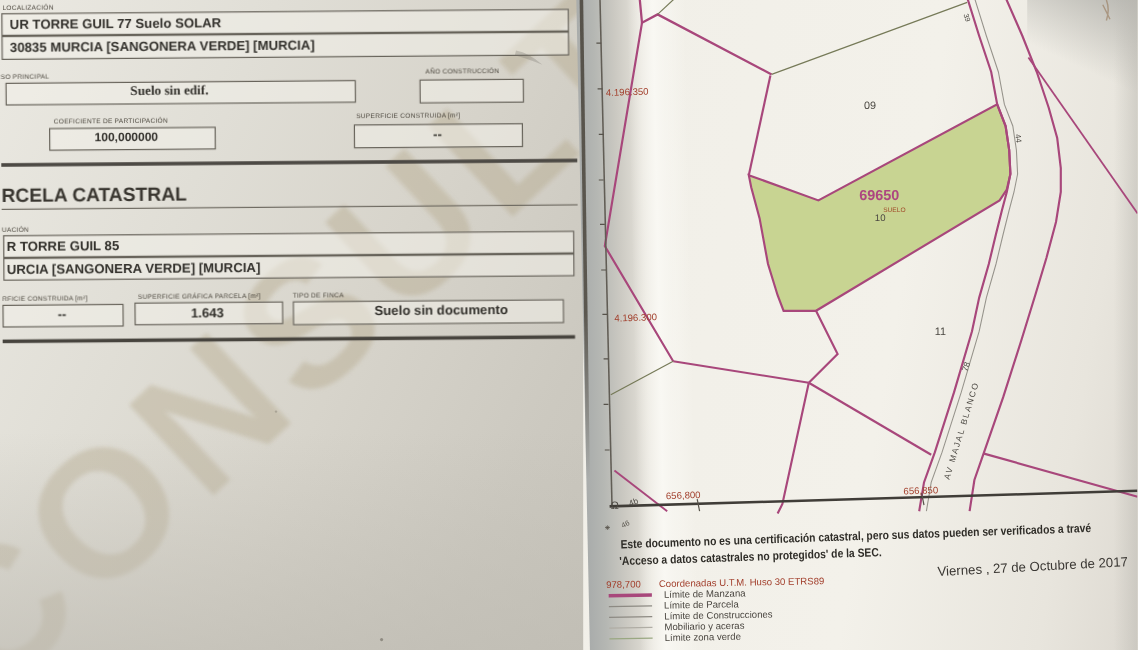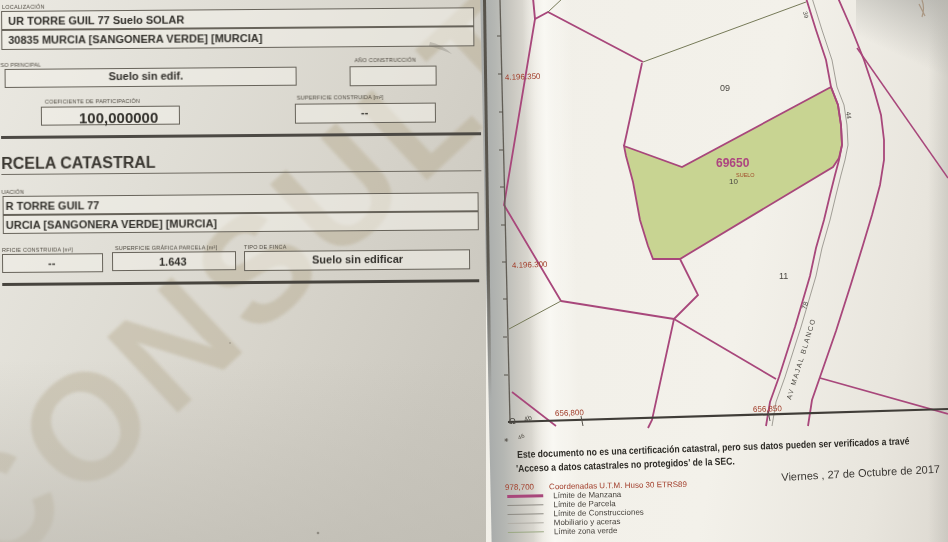--- a/index.html
+++ b/index.html
@@ -45,64 +45,64 @@
 
   <div class="fbox" style="left:1px;top:11px;width:473px;height:19px;"></div>
   <div class="abs btxt" style="left:8px;top:15px;font-size:11px;">UR TORRE GUIL 77 Suelo SOLAR</div>
 
   <div class="fbox" style="left:1px;top:30px;width:473px;height:20px;"></div>
   <div class="abs btxt" style="left:8px;top:34px;font-size:11px;">30835 MURCIA [SANGONERA VERDE] [MURCIA]</div>
 
   <div class="lbl" style="left:0px;top:62px;">SO PRINCIPAL</div>
 
   <div class="fbox" style="left:4px;top:69px;width:292px;height:19px;"></div>
-  <div class="abs btxt" style="left:108px;top:71px;font-size:11px;">Suelo sin edif.</div>
+  <div class="abs btxt" style="left:108px;top:71px;font-size:11px;font-family:Liberation Serif, serif;">Suelo sin edif.</div>
 
   <div class="lbl" style="left:354px;top:60px;">AÑO CONSTRUCCIÓN</div>
 
   <div class="fbox" style="left:349px;top:69px;width:87px;height:20px;"></div>
 
   <div class="lbl" style="left:44px;top:99px;">COEFICIENTE DE PARTICIPACIÓN</div>
 
   <div class="fbox" style="left:40px;top:107px;width:139px;height:19px;"></div>
-  <div class="abs btxt" style="left:78px;top:110px;font-size:15px;">100,000000</div>
+  <div class="abs btxt" style="left:78px;top:110px;font-size:10px;">100,000000</div>
 
   <div class="lbl" style="left:296px;top:97px;">SUPERFICIE CONSTRUIDA [m²]</div>
 
   <div class="fbox" style="left:294px;top:106px;width:141px;height:20px;"></div>
   <div class="abs btxt" style="left:360px;top:109px;font-size:11px;">--</div>
 
   <div class="abs" style="left:0;top:136px;width:480px;height:2.6px;background:#4c4944;"></div>
 
   <div class="abs btxt" style="left:0px;top:155px;font-size:16px;color:#3a3731;">RCELA CATASTRAL</div>
 
   <div class="abs" style="left:0;top:174px;width:480px;height:1.2px;background:#6f6b62;"></div>
 
   <div class="lbl" style="left:0px;top:189px;">UACIÓN</div>
 
   <div class="fbox" style="left:1px;top:196px;width:476px;height:19px;"></div>
-  <div class="abs btxt" style="left:4px;top:200px;font-size:11px;">R TORRE GUIL 77</div>
+  <div class="abs btxt" style="left:4px;top:200px;font-size:11px;">R TORRE GUIL 85</div>
 
   <div class="fbox" style="left:1px;top:215px;width:476px;height:19px;"></div>
   <div class="abs btxt" style="left:4px;top:219px;font-size:11px;">URCIA [SANGONERA VERDE] [MURCIA]</div>
 
   <div class="lbl" style="left:0px;top:247px;">RFICIE CONSTRUIDA [m²]</div>
 
   <div class="lbl" style="left:113px;top:246px;">SUPERFICIE GRÁFICA PARCELA [m²]</div>
 
   <div class="lbl" style="left:242px;top:246px;">TIPO DE FINCA</div>
 
   <div class="fbox" style="left:0px;top:254px;width:101px;height:19px;"></div>
   <div class="abs btxt" style="left:46px;top:257px;font-size:11px;">--</div>
 
   <div class="fbox" style="left:110px;top:253px;width:124px;height:19px;"></div>
   <div class="abs btxt" style="left:157px;top:257px;font-size:11px;">1.643</div>
 
   <div class="fbox" style="left:242px;top:253px;width:226px;height:20px;"></div>
-  <div class="abs btxt" style="left:310px;top:256px;font-size:11px;">Suelo sin edificar</div>
+  <div class="abs btxt" style="left:310px;top:256px;font-size:11px;">Suelo sin documento</div>
 
   <div class="abs" style="left:0;top:283px;width:477px;height:3px;background:#47443e;"></div>
 </div>
 
 <svg class="abs" style="left:0;top:0;filter:blur(0.3px);" width="948" height="542" viewBox="0 0 948 542">
 
   <polygon points="624,146 682,167 831,87 838,105 841,125 842,145 839,158 833,167 680,259 653,259 648,246 640,220 633,182 626,156" fill="#c8d492" stroke="#a8477b" stroke-width="1.8"></polygon>
 
   <path d="M533,-2 L535,19 L548,12 L643,62" fill="none" stroke="#a8477b" stroke-width="1.9"></path>
 

